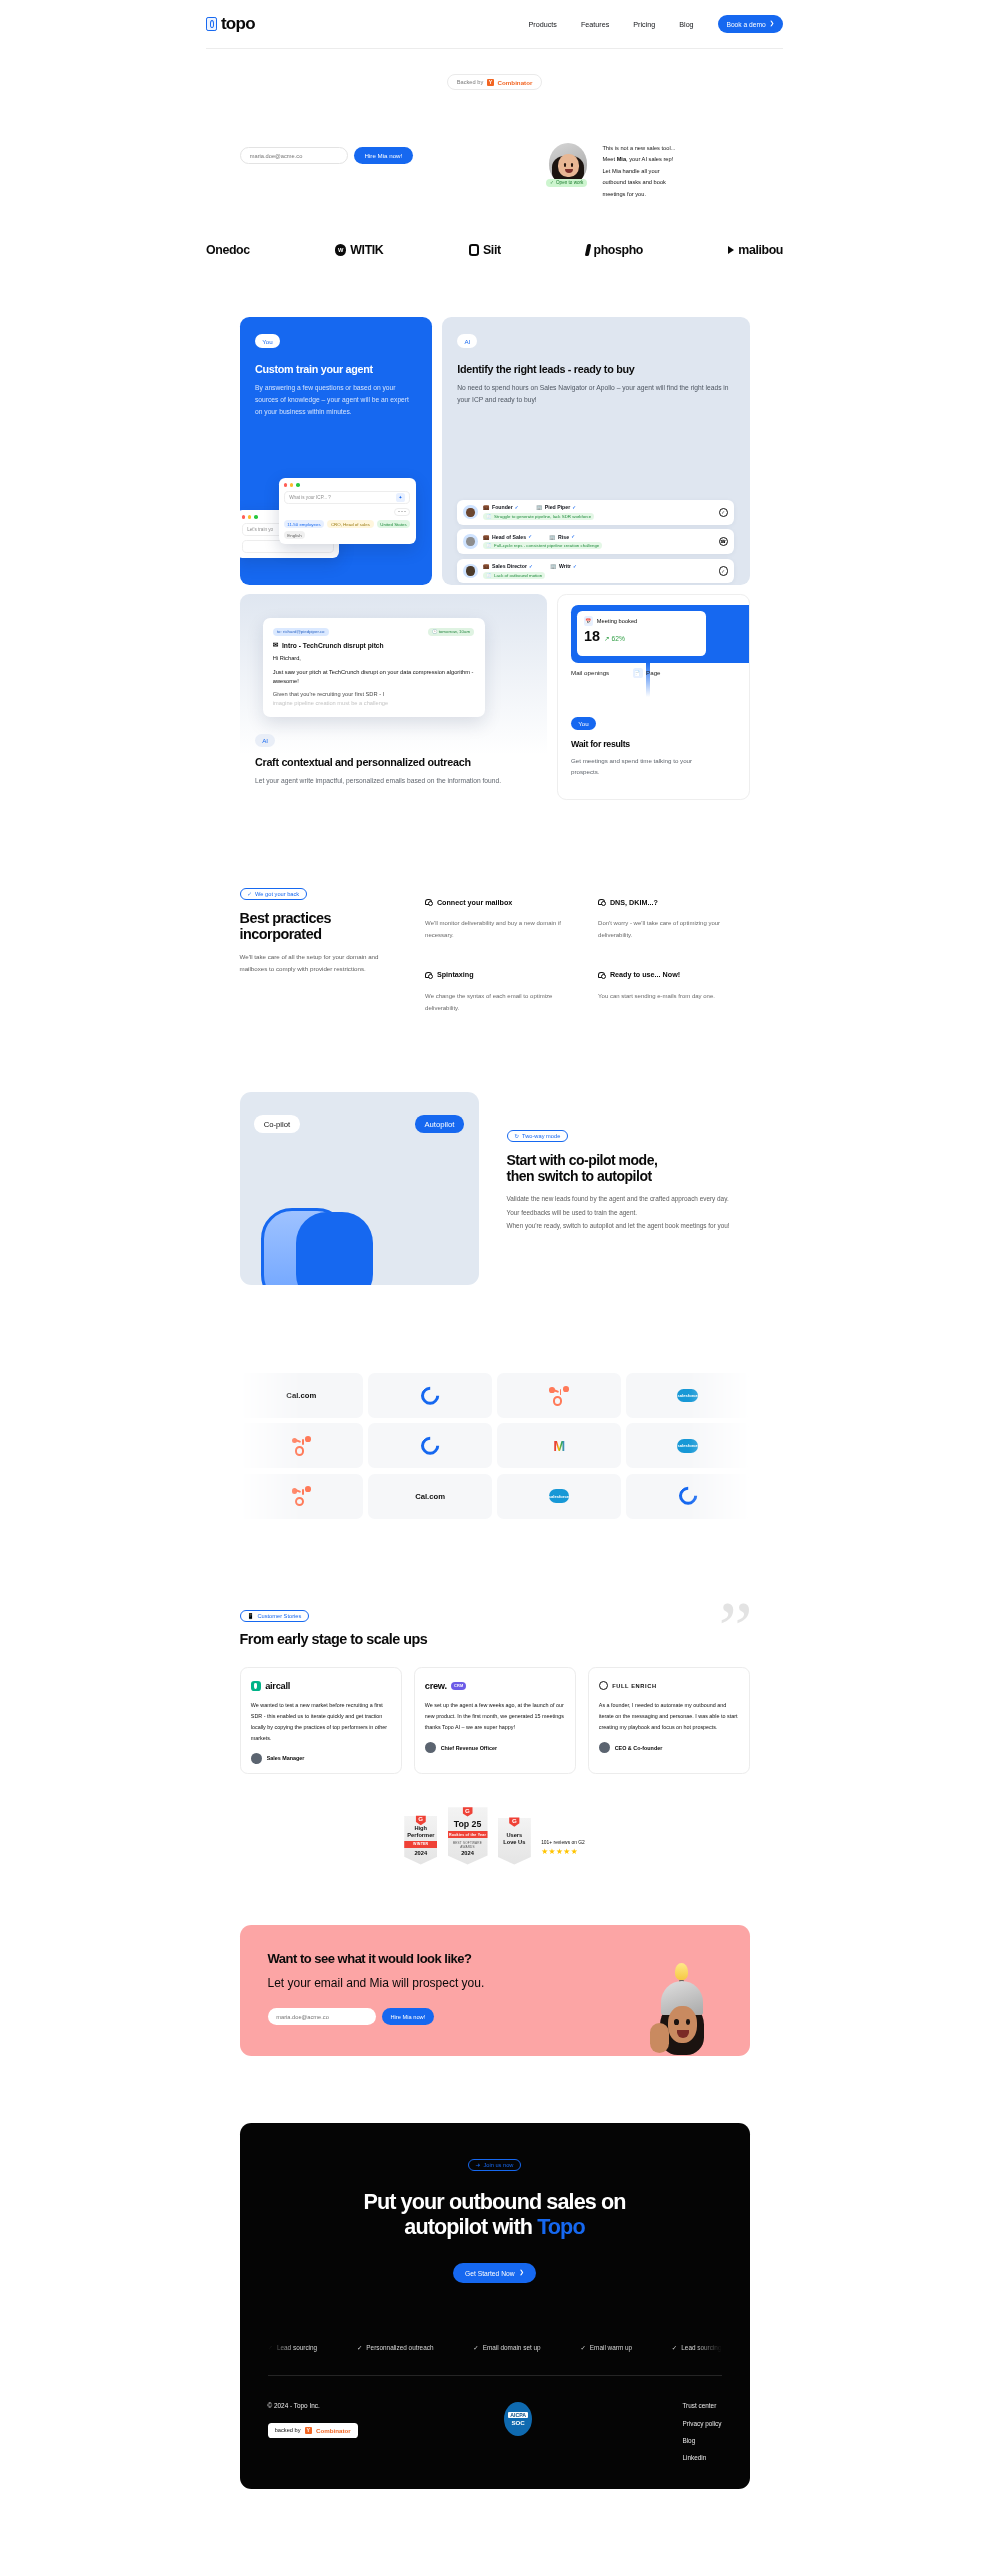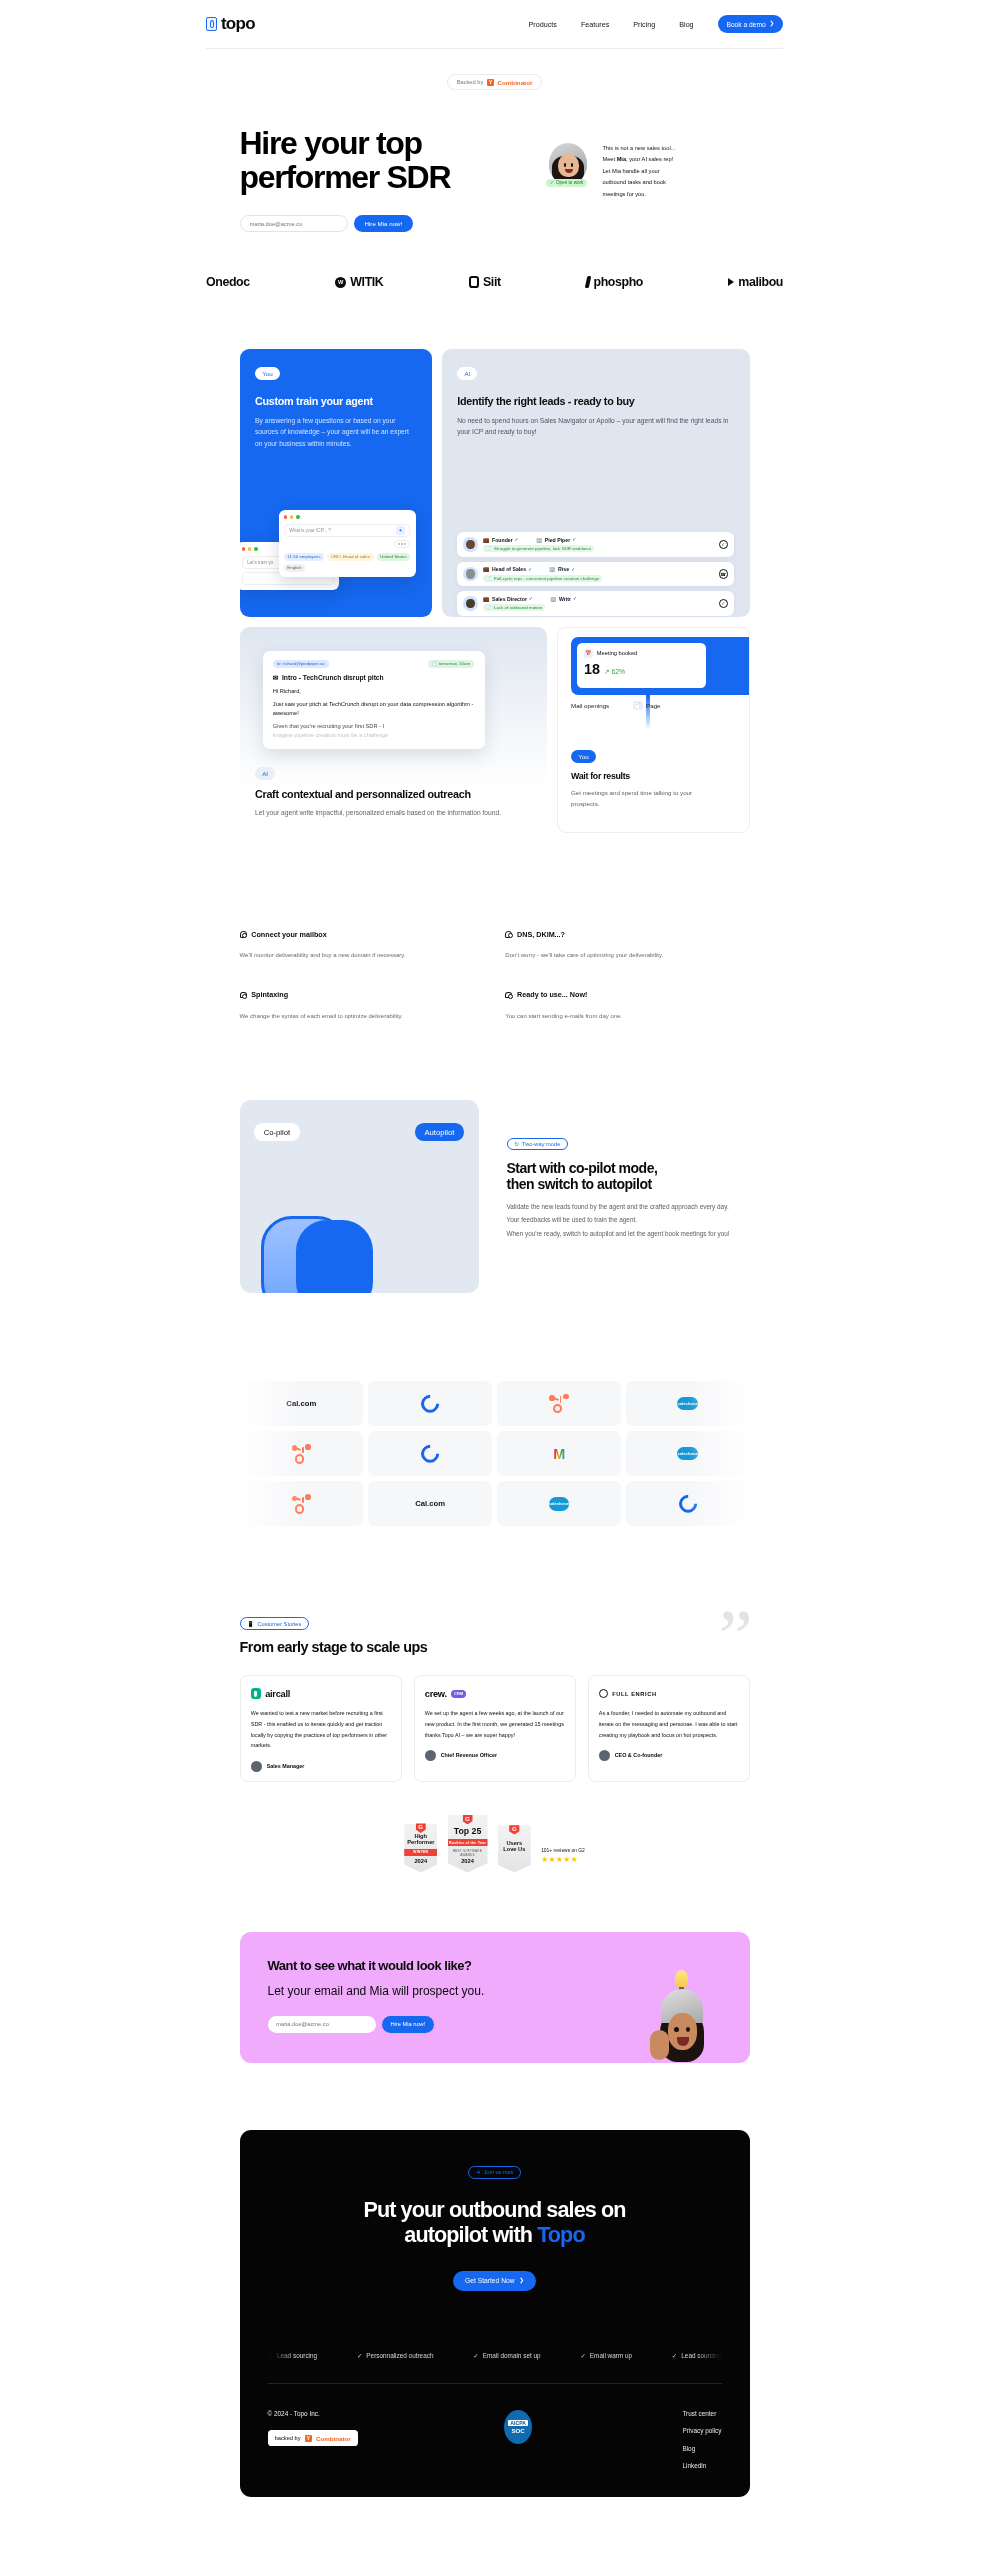--- a/index.html
+++ b/index.html
@@ -302,21 +302,21 @@
   .g2-t.lg { font-size: 8.8px; }
   .g2-band { background: #ef4136; color: #fff; font-size: 3.6px; font-weight: 700; padding: 1.5px 0; margin: 2.6px -3.1px; letter-spacing:0.2px;}
   .g2-sm { font-size: 3.1px; color: #555; letter-spacing: 0.2px; }
   .g2-yr { font-size: 5.7px; font-weight: 700; margin-top: 1.5px; }
   .g2-rev { padding-bottom: 8.2px; }
   .g2-rev .t { font-size: 4.9px; color: #111; }
   .stars { color: #ffc400; font-size: 7.7px; letter-spacing: 0.5px; margin-top: 2.1px; }
 
   
   .cta-light {
-    width: 510px; margin: 60px auto 0; background: #f0abfc; border-radius: 11.3px;
+    width: 510px; margin: 60px auto 0; background: #fca5a5; border-radius: 11.3px;
     height: 131px; position: relative; padding: 26px 28px; overflow: hidden;
   }
   .cta-light h2 { font-size: 13px; font-weight: 700; letter-spacing: -0.5px; }
   .cta-light p { font-size: 12px; margin-top: 10.3px; }
   .cta-form { margin-top: 18.5px; display: flex; gap: 6.2px; align-items: center; }
   .cta-input { width: 108px; height: 16.5px; border-radius: 8.8px; border: none; background: #fff;
     padding: 0 8.8px; font-size: 5.7px; color: #8b8b8b; outline: none; font-family: inherit; }
   .cta-btn { background: #1668f0; color: #fff; border: none; border-radius: 8.8px; height: 16.5px;
     padding: 0 8.8px; font-size: 5.7px; cursor: pointer; font-family: inherit; }
   .cta-mia { position: absolute; right: 38px; bottom: 0; width: 62px; height: 93px; }
@@ -391,24 +391,20 @@
   <section class="hero">
     <div class="yc-pill">
       <span>Backed by</span>
       <span class="yc-mark">Y</span>
       <span class="yc-name">Combinator</span>
     </div>
 
     <div class="container">
       <div class="hero-grid">
         <div class="hero-left">
-          <h1 class="hero-title">
-            <span>Hire your top</span><br>
-            <span>performer SDR</span>
-          </h1>
           <div class="hero-form">
             <input class="hero-input" placeholder="maria.doe@acme.co" style="">
             <button class="hero-btn">Hire Mia now!</button>
           </div>
         </div>
 
         <div class="hero-right">
           <div class="mia-wrap">
             <div class="mia-av">
               <div class="mia-hair"></div>
@@ -646,20 +642,28 @@
         <div style="position:absolute;left:13.4px;top:122px;">
           <span class="chip blue">You</span>
           <h3 style="margin-top:8.2px;font-size:8.8px;">Wait for results</h3>
           <p class="desc" style="color:#5d636b;font-size:6.2px;width:129px;">Get meetings and spend time talking to your prospects.</p>
         </div>
       </div>
     </div>
   </section>
 
   <section class="bp">
+    <div class="bp-left">
+      <span class="tag">
+        <span>✓</span>
+        <span>We got your back</span>
+      </span>
+      <h2 class="h2">Best practices incorporated</h2>
+      <p class="sub">We'll take care of all the setup for your domain and mailboxes to comply with provider restrictions.</p>
+    </div>
     <div class="bp-right">
       <div class="bp-item">
         <h4>
             <span class="q-ico"></span>
             <span>Connect your mailbox</span>
           </h4>
         <p>We'll monitor deliverability and buy a new domain if necessary.</p>
       </div>
       <div class="bp-item">
         <h4>

